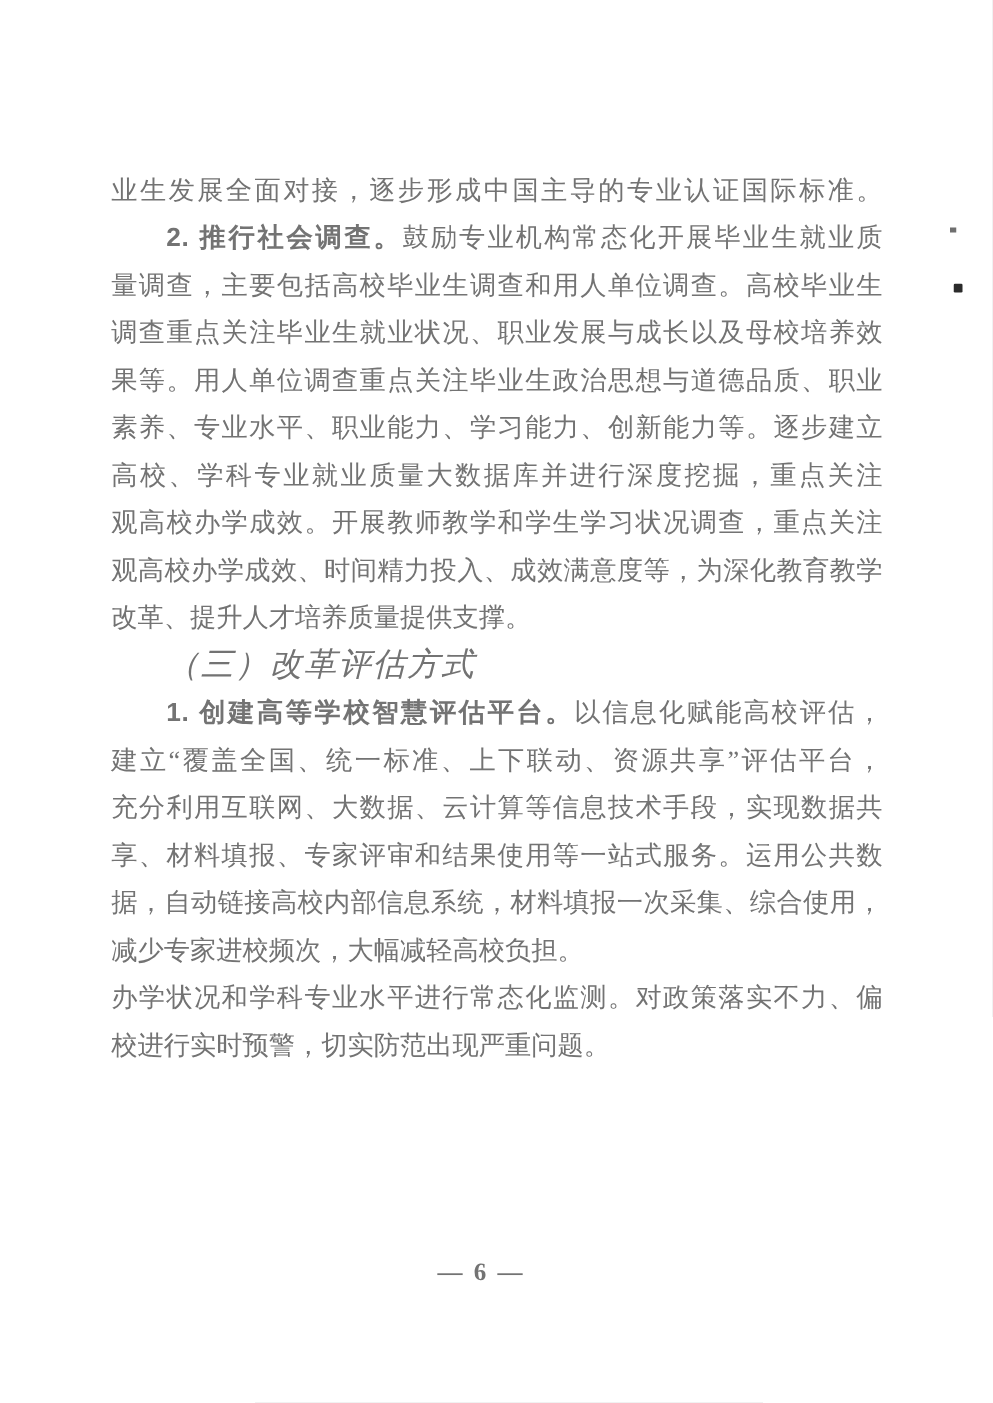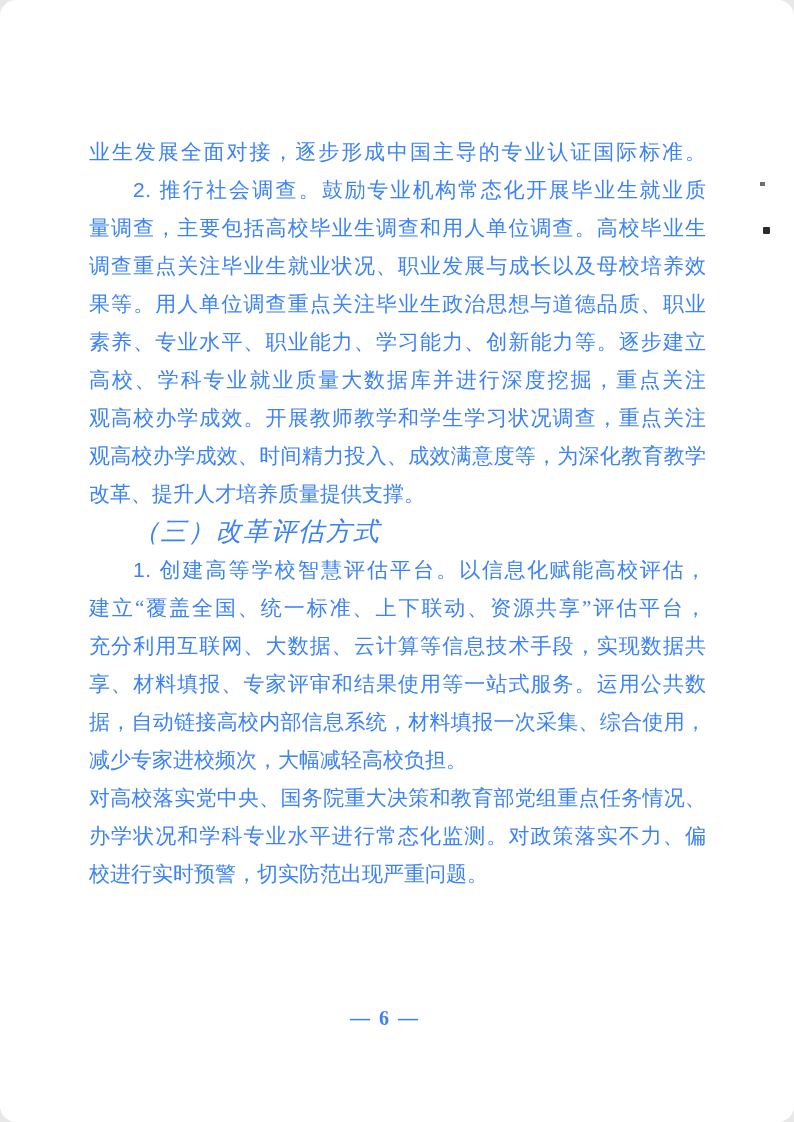--- a/index.html
+++ b/index.html
@@ -5,22 +5,21 @@
   * { margin: 0; padding: 0; box-sizing: border-box; }
   html, body { background: #e8e8e8; }
   .page {
     position: relative;
     width: 794px;
     height: 1122px;
     background: #ffffff;
     margin: 0 auto;
     overflow: hidden;
     font-family: "Liberation Serif", "DejaVu Serif", serif;
-    color: #3b82f6;
-    border-radius: 16px;
+    color: #737373;
   }
   .content {
     position: absolute;
     left: 89px;
     top: 133px;
     width: 617px;
   }
   .line {
     font-size: 21px;
     line-height: 38px;
@@ -30,21 +29,21 @@
     text-justify: inter-character;
     white-space: normal;
   }
   .line.para-end {
     text-align: right;
     text-align-last: left;
   }
   .line.indent { text-indent: 44px; }
   .lead {
     font-family: "Liberation Sans", "DejaVu Sans", sans-serif;
-    font-weight: 400;
+    font-weight: 700;
     letter-spacing: 0.5px;
   }
   .heading-line {
     font-style: italic;
     letter-spacing: 1.5px;
     font-size: 26px;
   }
   .page-number {
     position: absolute;
     left: 0;
@@ -87,21 +86,20 @@
     <div class="line indent"><span class="lead">1. 创建高等学校智慧评估平台。</span><span>以信息化赋能高校评估，</span></div>
 
     <div class="line"><span>建立“覆盖全国、统一标准、上下联动、资源共享”评估平台，</span></div>
     <div class="line"><span>充分利用互联网、大数据、云计算等信息技术手段，实现数据共</span></div>
     <div class="line"><span>享、材料填报、专家评审和结果使用等一站式服务。运用公共数</span></div>
     <div class="line"><span>据，自动链接高校内部信息系统，材料填报一次采集、综合使用，</span></div>
 
     <div class="line para-end"><span>减少专家进校频次，大幅减轻高校负担。</span></div>
 
 
-    <div class="line"><span>对高校落实党中央、国务院重大决策和教育部党组重点任务情况、</span></div>
     <div class="line"><span>办学状况和学科专业水平进行常态化监测。对政策落实不力、偏</span></div>
 
     <div class="line para-end"><span>校进行实时预警，切实防范出现严重问题。</span></div>
 
   </div>
 
   <div class="page-number">— 6 —</div>
 
   <div class="speck speck1"></div>
   <div class="speck speck2"></div>

